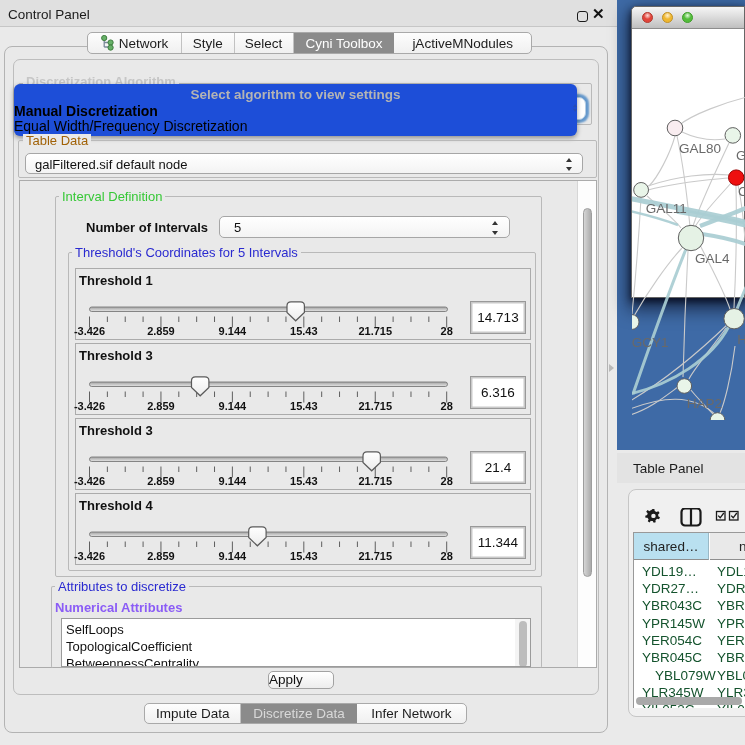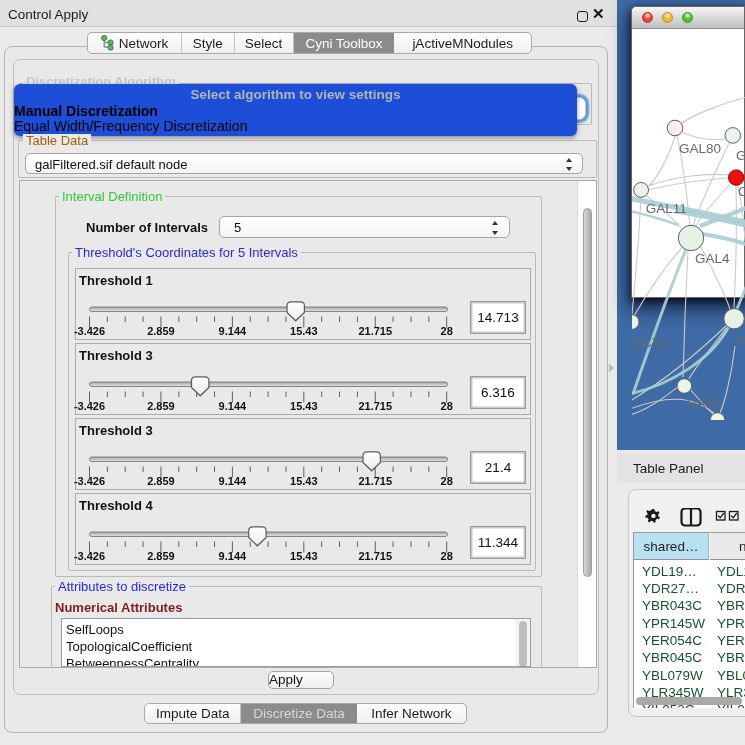--- a/index.html
+++ b/index.html
@@ -39,21 +39,21 @@
 #mactitle{left:0;top:0;width:100%;height:22px;background:linear-gradient(#f6f6f6,#bfbfbf);border-bottom:1px solid #8d8d8d;border-radius:5px 0 0 0}
 .light{position:absolute;top:5px;width:11px;height:11px;border-radius:50%}
 #tpband{left:617px;top:453px;width:128px;height:30px;background:#e3e3e3}
 #tptext{left:633px;top:461px;font-size:13.5px;color:#1c1c1c}
 #tpbox{left:628px;top:489px;width:130px;height:228px;background:#f0f0f0;border:1px solid #c6c6c6;border-radius:8px}
 #table{left:632px;top:531px;width:113px;height:176px;background:#fff;border-top:1px solid #999;border-left:1px solid #999}
 .hdr{position:absolute;top:0;height:27px;font-size:13.5px;color:#222;display:flex;align-items:center;justify-content:center}
 .row{position:absolute;font-size:13.5px;color:#14532d;white-space:nowrap}
 </style></head><body>
 <div class="abs" id="band"></div>
-<div class="abs" id="cptitle">Control Apply</div>
+<div class="abs" id="cptitle">Control Panel</div>
 <div class="abs" id="floatbtn"></div>
 <div class="abs" id="closebtn">✕</div>
 
 <div class="abs" id="outerpanel"></div>
 <div class="abs" id="tabpanel"></div>
 
 <div class="abs" id="toptabs">
  <div class="tab" style="width:94px">
   <svg width="13" height="16" viewBox="0 0 13 16" style="margin-right:5px">
    <path d="M3.2 4.5 V12 M3.2 7.5 H9 M3.2 12 H9" stroke="#7a8a99" stroke-width="1.3" fill="none"></path>
@@ -143,21 +143,21 @@
  <svg class="slsvg" width="456" height="72">
       <rect x="13.5" y="38" width="358" height="4.5" rx="2.2" fill="url(#trk)" stroke="#787878" stroke-width="0.9"></rect>
       <use href="#tickrow"></use>
       <use href="#thumb" x="181.4"></use>
     </svg>
  <div class="vbox">11.344</div>
 </div>
 
 <div class="abs group" style="left:51px;top:586px;width:491px;height:82px;border-bottom:none"></div>
 <div class="abs gtitle" style="left:55px;top:580px;color:#2a2ad0">Attributes to discretize</div>
-<div class="abs" style="left:55px;top:600px;font-size:13px;font-weight:bold;color:#7f1d1d">Numerical Attributes</div>
+<div class="abs" style="left:55px;top:600px;font-size:13px;font-weight:bold;color:#8b5cf6">Numerical Attributes</div>
 <div class="abs" id="list" style="left:61px;top:618px;width:470px;height:49px;background:#fff;border:1px solid #9b9b9b;overflow:hidden">
  <div class="abs" style="left:4px;top:3px;font-size:13px;color:#111">SelfLoops</div>
  <div class="abs" style="left:4px;top:20px;font-size:13px;color:#111">TopologicalCoefficient</div>
  <div class="abs" style="left:4px;top:37px;font-size:13px;color:#111">BetweennessCentrality</div>
  <div class="abs" style="right:0;top:0;width:15px;height:49px;background:#f4f4f4"></div>
  <div class="abs" style="right:3.5px;top:2px;width:8px;height:46px;border-radius:4px;background:#bdbdbd"></div>
 </div>
 
 <div class="abs" style="left:268px;top:671px;width:66px;height:18px;background:linear-gradient(#fff,#ededed);border:1px solid #a2a2a2;border-radius:5px;font-size:13.5px;color:#111;text-align:left;line-height:16px">Apply</div>
 <div class="abs" id="bottabs">
@@ -258,21 +258,21 @@
   <div class="row" style="left:8px;top:48px">YDR27…</div>
       <div class="row" style="left:83px;top:48px">YDR2</div>
   <div class="row" style="left:8px;top:65px">YBR043C</div>
       <div class="row" style="left:83px;top:65px">YBR0</div>
   <div class="row" style="left:8px;top:83px">YPR145W</div>
       <div class="row" style="left:83px;top:83px">YPR1</div>
   <div class="row" style="left:8px;top:100px">YER054C</div>
       <div class="row" style="left:83px;top:100px">YER0</div>
   <div class="row" style="left:8px;top:117px">YBR045C</div>
       <div class="row" style="left:83px;top:117px">YBR0</div>
-  <div class="row" style="left:8px;top:135px">YBL079W</div>
+  <div class="row" style="left:21px;top:135px">YBL079W</div>
       <div class="row" style="left:83px;top:135px">YBL0</div>
   <div class="row" style="left:8px;top:152px">YLR345W</div>
       <div class="row" style="left:83px;top:152px">YLR3</div>
   <div class="row" style="left:8px;top:169px">YIL053C</div>
       <div class="row" style="left:83px;top:169px">YIL0</div>
   <div class="abs" style="left:2px;top:164px;width:106px;height:8px;border-radius:4px;background:#a9a9a9"></div>
  </div>
 </div>
 
 <svg width="0" height="0" style="position:absolute">

